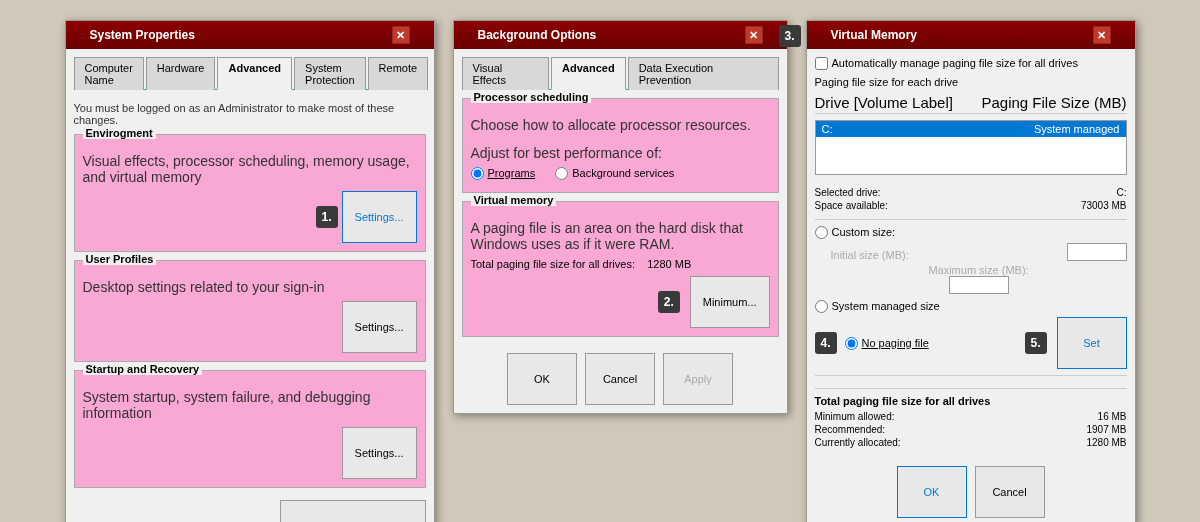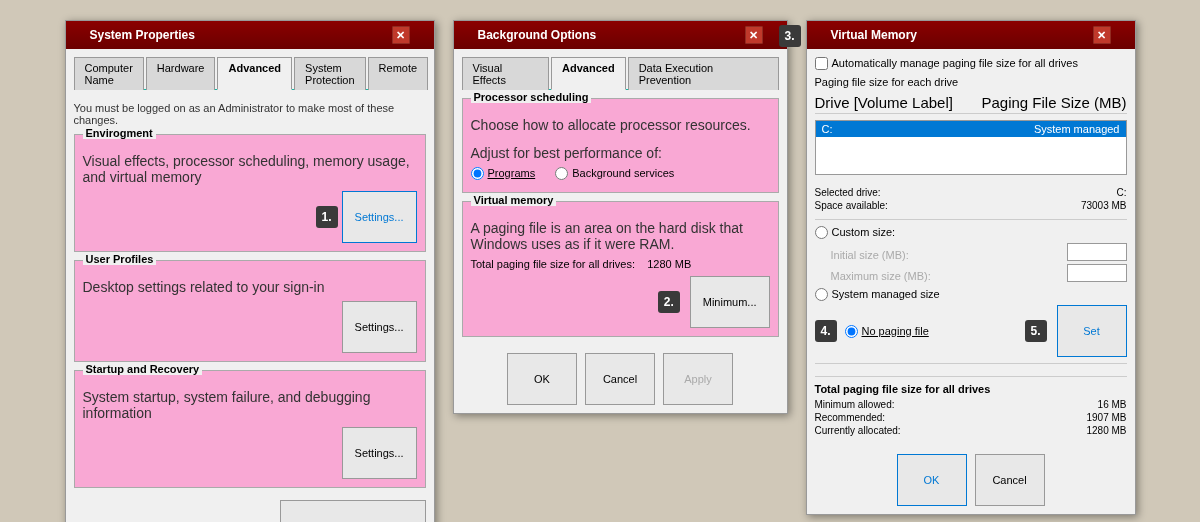--- a/index.html
+++ b/index.html
@@ -406,21 +406,21 @@
       <hr class="separator">
 
       <div class="radio-row">
         <input type="radio" name="paging" style="">
         <span>Custom size:</span>
       </div>
       <div style="display:flex;justify-content:space-between;align-items:flex-end;margin-left:16px;margin-bottom:3px;">
         <span style="color:#aaa;font-size:11px;">Initial size (MB):</span>
         <input class="input-small" type="text" style="">
       </div>
-      <div style="display:flex;justify-content:space-between;align-items:flex-end;margin-left:16px;margin-bottom:6px;">
+      <div style="display:flex;justify-content:space-between;align-items:center;margin-left:16px;margin-bottom:6px;flex-direction:column;">
         <span style="color:#aaa;font-size:11px;">Maximum size (MB):</span>
         <input class="input-small" type="text" style="">
       </div>
 
       <div class="radio-row">
         <input type="radio" name="paging" style="">
         <span>System managed size</span>
       </div>
 
       <div style="display:flex;align-items:center;justify-content:space-between;">

